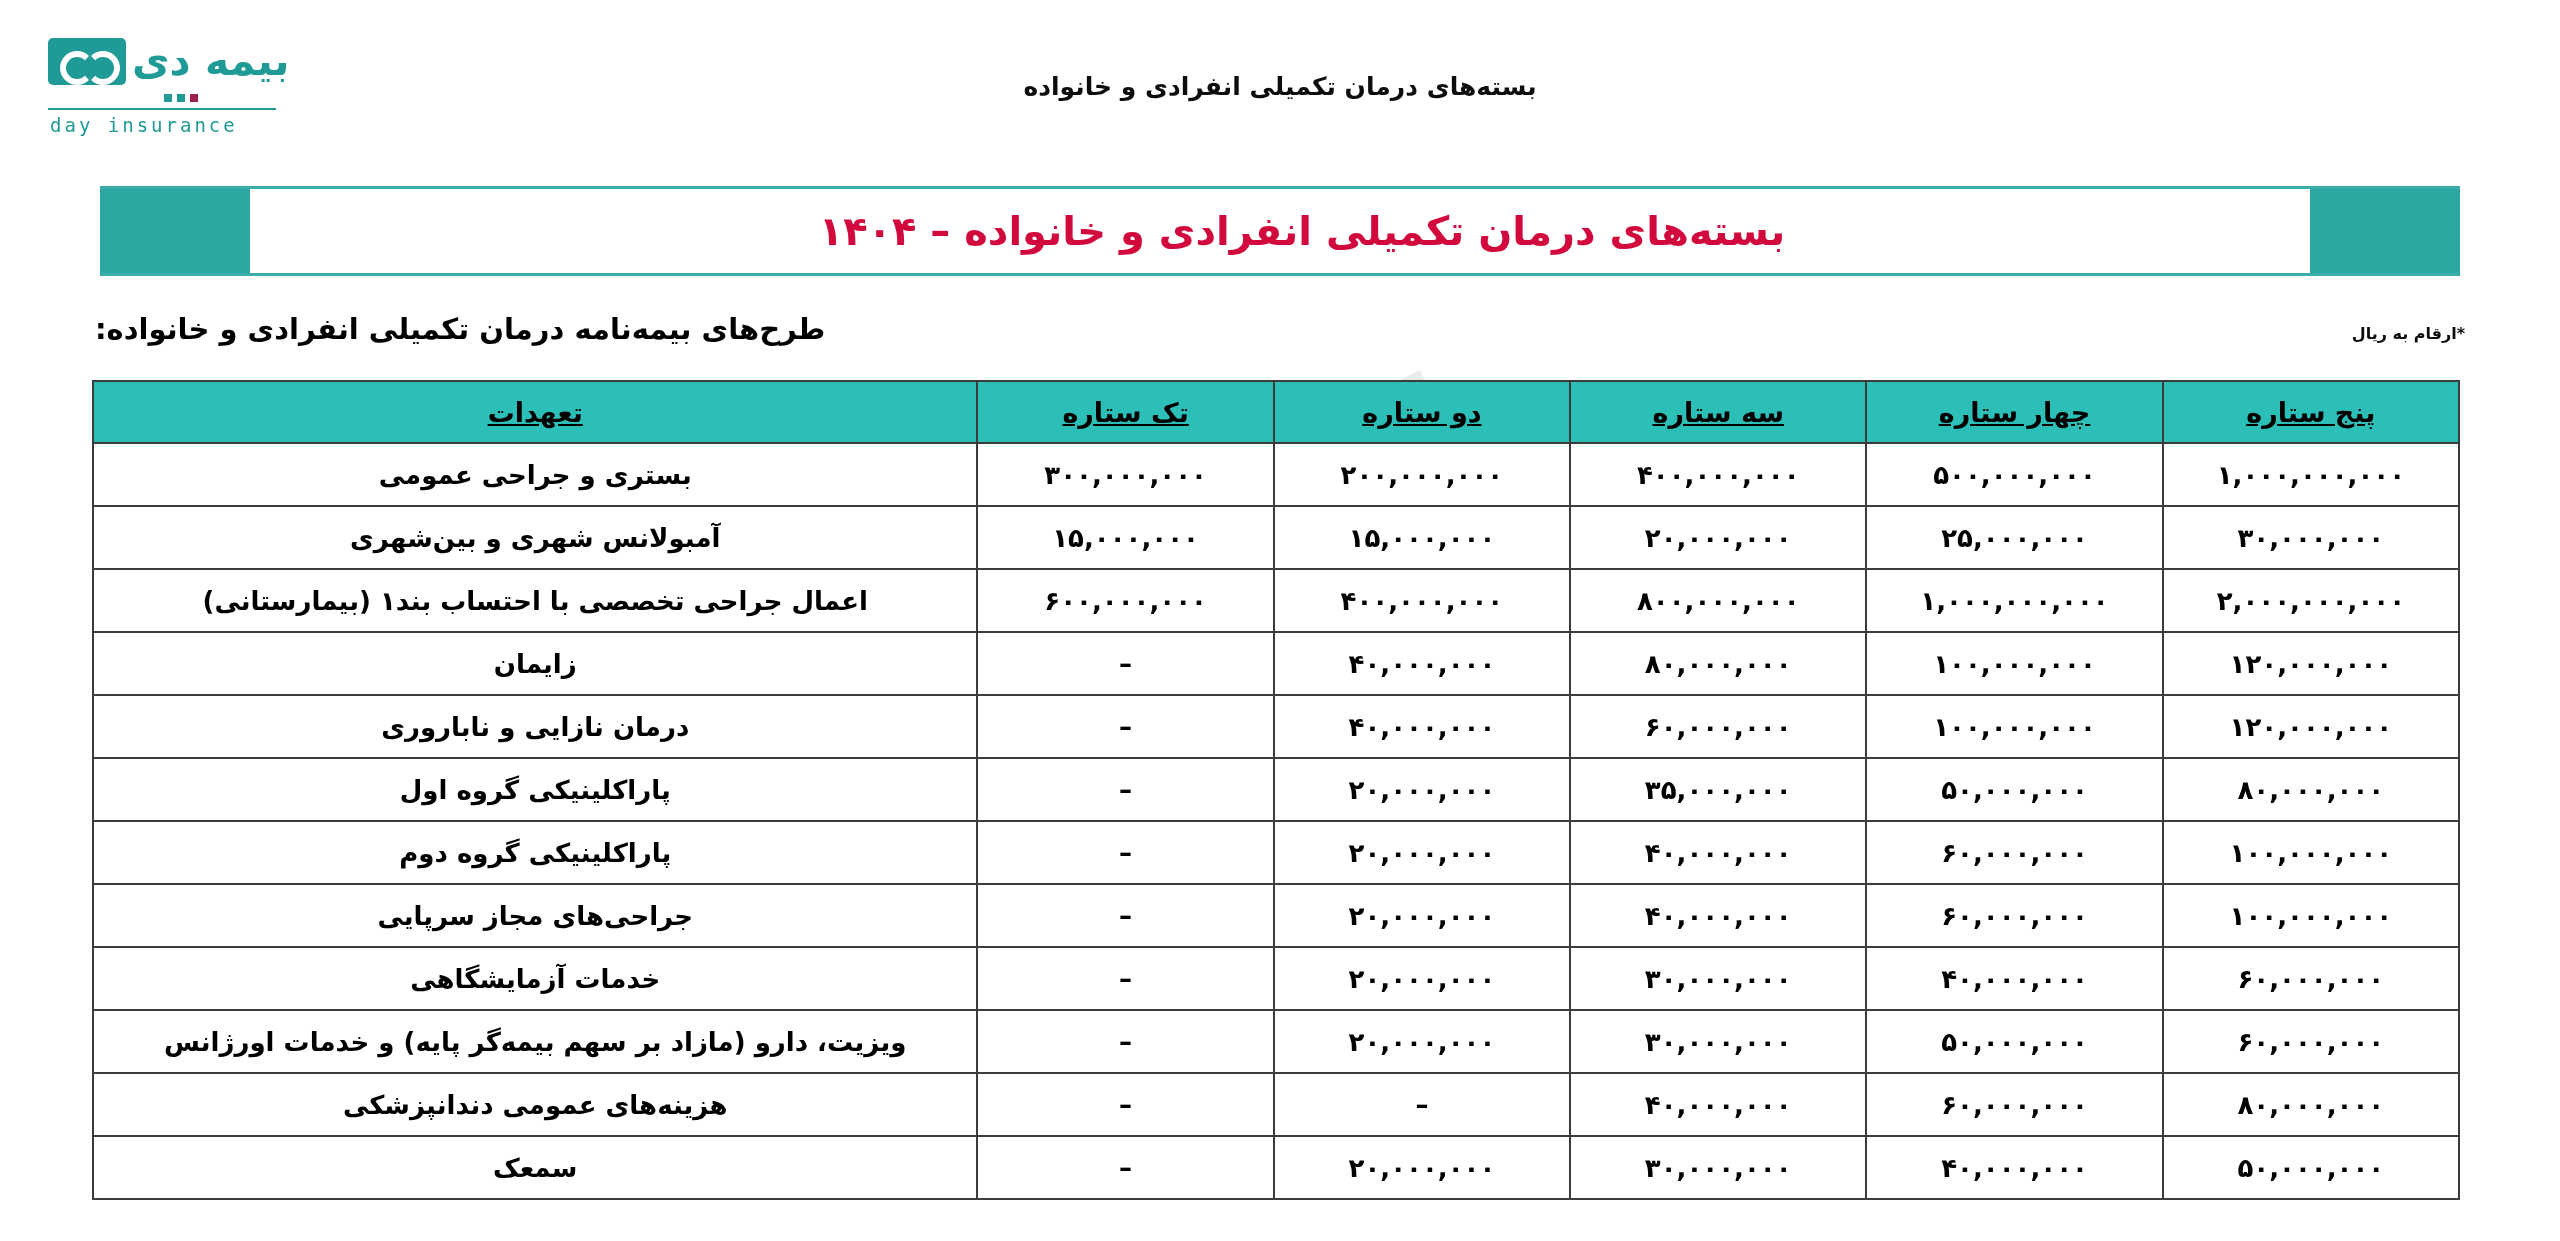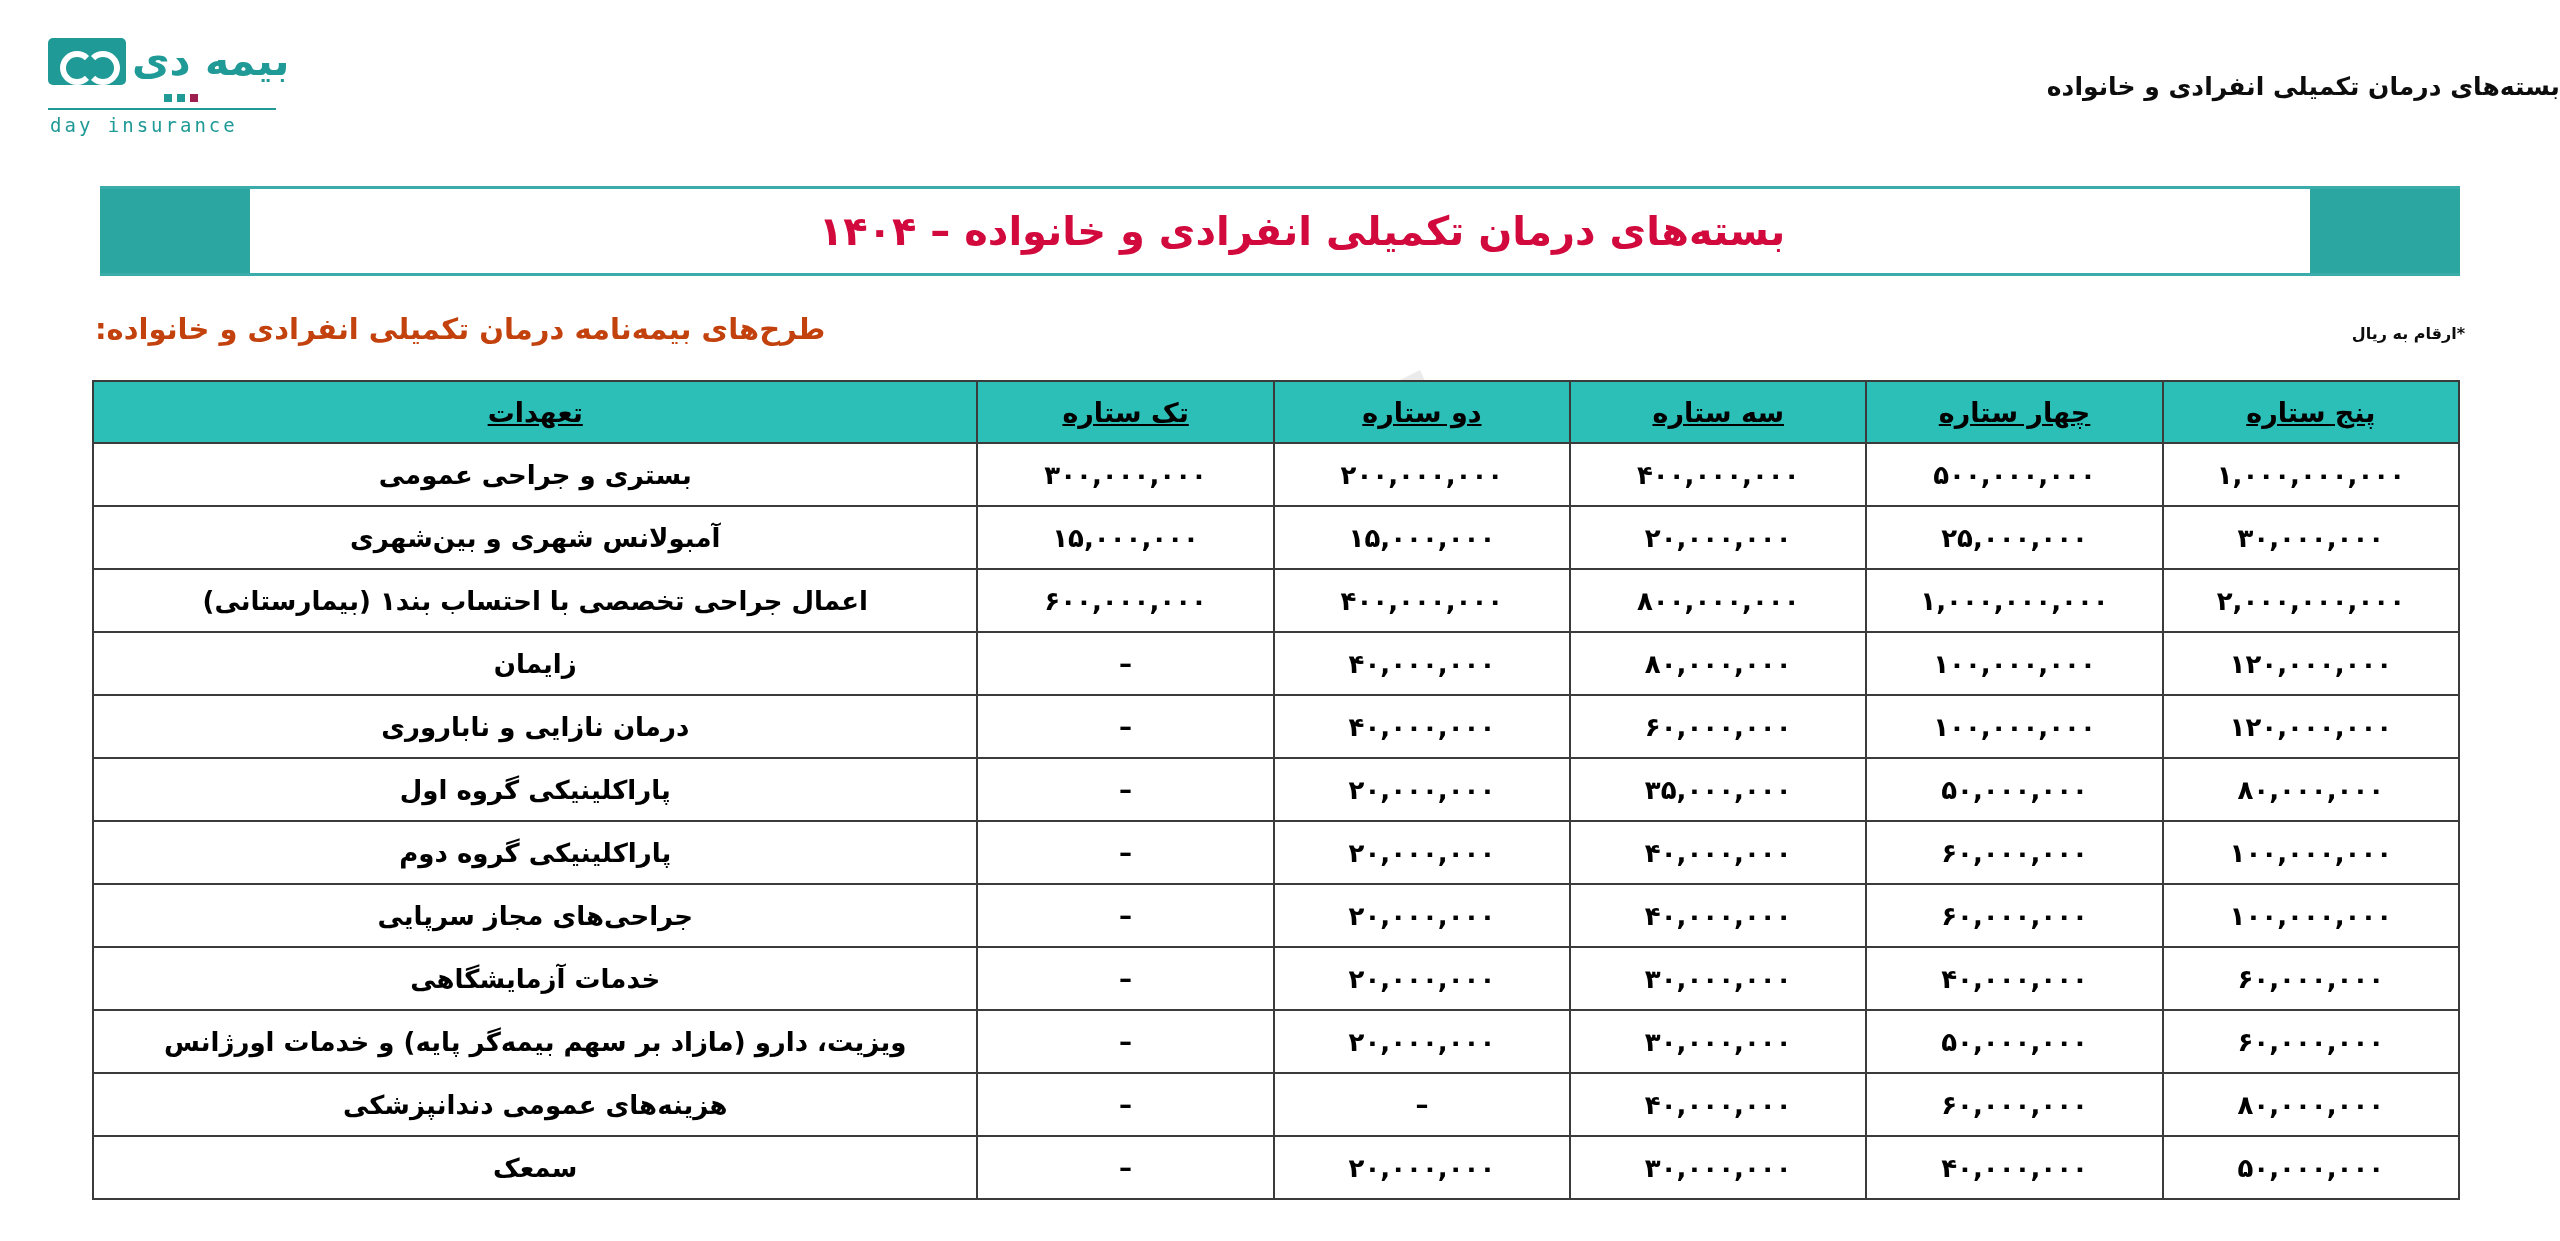--- a/index.html
+++ b/index.html
@@ -97,20 +97,21 @@
     color: #1f9a96;
     font-family: "DejaVu Sans Mono", monospace;
     white-space: nowrap;
   }
 
   .top-heading {
     position: absolute;
     top: 72px;
     left: 0;
     width: 2560px;
+    text-align: center;
     font-size: 25px;
     font-weight: 700;
     color: #0d0d0d;
   }
 
   
   .banner {
     position: absolute;
     top: 186px;
     left: 100px;
@@ -146,21 +147,21 @@
     left: 95px;
     width: 2370px;
     display: flex;
     align-items: baseline;
     justify-content: space-between;
     flex-direction: row-reverse;
   }
   .sub-main {
     font-size: 29px;
     font-weight: 700;
-    color: #c2410c;
+    color: #000000;
   }
   .sub-note {
     font-size: 16px;
     font-weight: 700;
     color: #0d0d0d;
   }
 
   
   .table-wrap {
     position: absolute;

